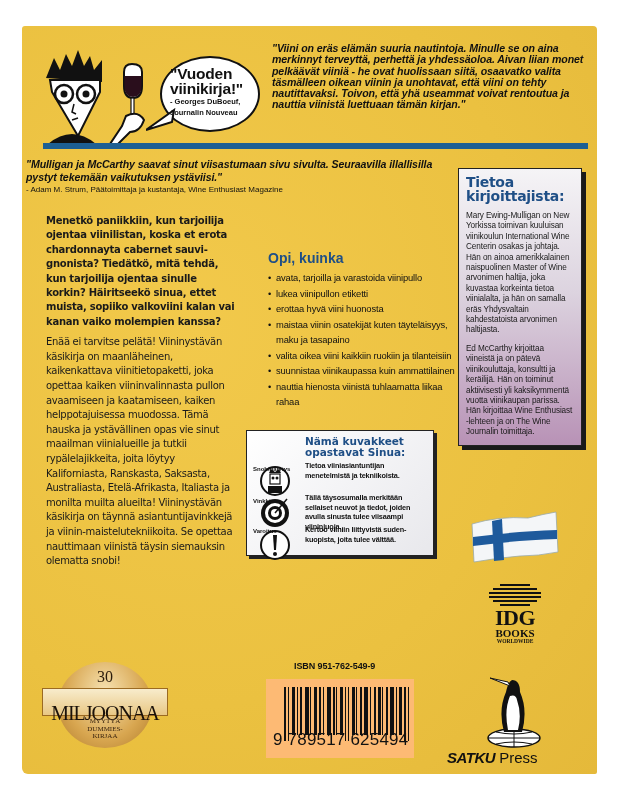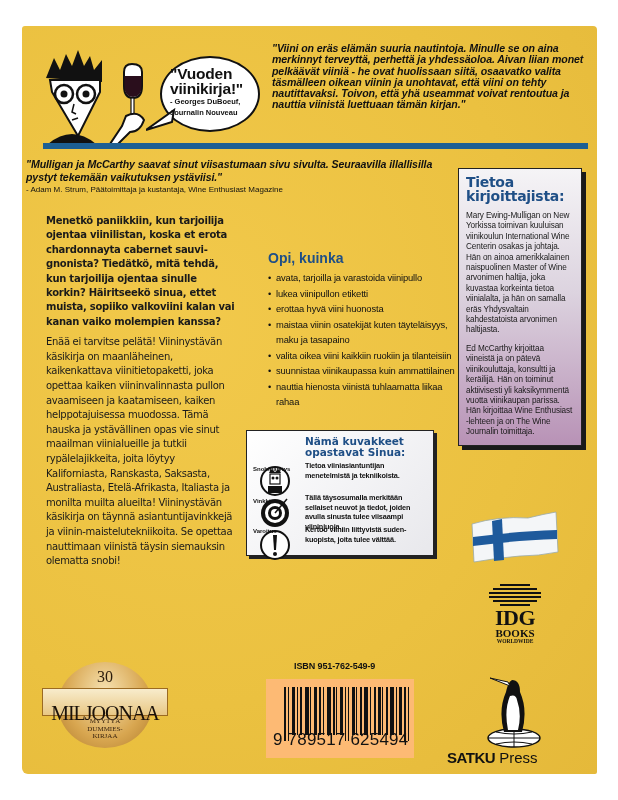--- a/index.html
+++ b/index.html
@@ -73,21 +73,21 @@
   .idg { position: absolute; left: 487px; top: 584px; width: 56px; text-align: center; }
   .idg-stripes { width: 52px; margin: 0 auto; }
   .idg-stripes div { height: 2px; background: #111; margin-bottom: 2px; }
   .idg-name { font-family: "Liberation Serif", serif; font-weight: bold; font-size: 22px; line-height: 20px; letter-spacing: -0.5px; }
   .idg-books { font-family: "Liberation Serif", serif; font-weight: bold; font-size: 11px; line-height: 10px; }
   .idg-ww { font-family: "Liberation Serif", serif; font-weight: bold; font-size: 5.5px; line-height: 7px; }
 
   
   .penguin { position: absolute; left: 486px; top: 670px; width: 56px; height: 80px; }
   .satku { position: absolute; left: 447px; top: 750px; font-size: 15px; line-height: 16px; white-space: nowrap; }
-  .satku-bold { font-weight: 900; letter-spacing: -0.5px; }
+  .satku-bold { font-weight: 900; font-style: italic; letter-spacing: -0.5px; }
 
   
   .isbn { position: absolute; left: 294px; top: 661px; font-size: 9px; font-weight: bold; letter-spacing: -0.1px; }
   .barcode-box { position: absolute; left: 266px; top: 679px; width: 148px; height: 79px; background: #fdba74; }
   .bars { position: absolute; left: 18px; top: 8px; width: 140px; height: 48px; display: flex; align-items: flex-start; }
   .bars span { display: block; height: 48px; background: #111; }
   .barcode-digits { position: absolute; left: 7px; top: 52px; font-size: 17px; line-height: 18px; letter-spacing: 0.2px; background: transparent; }
 
   
   .seal { position: absolute; left: 40px; top: 660px; width: 130px; height: 90px; }

